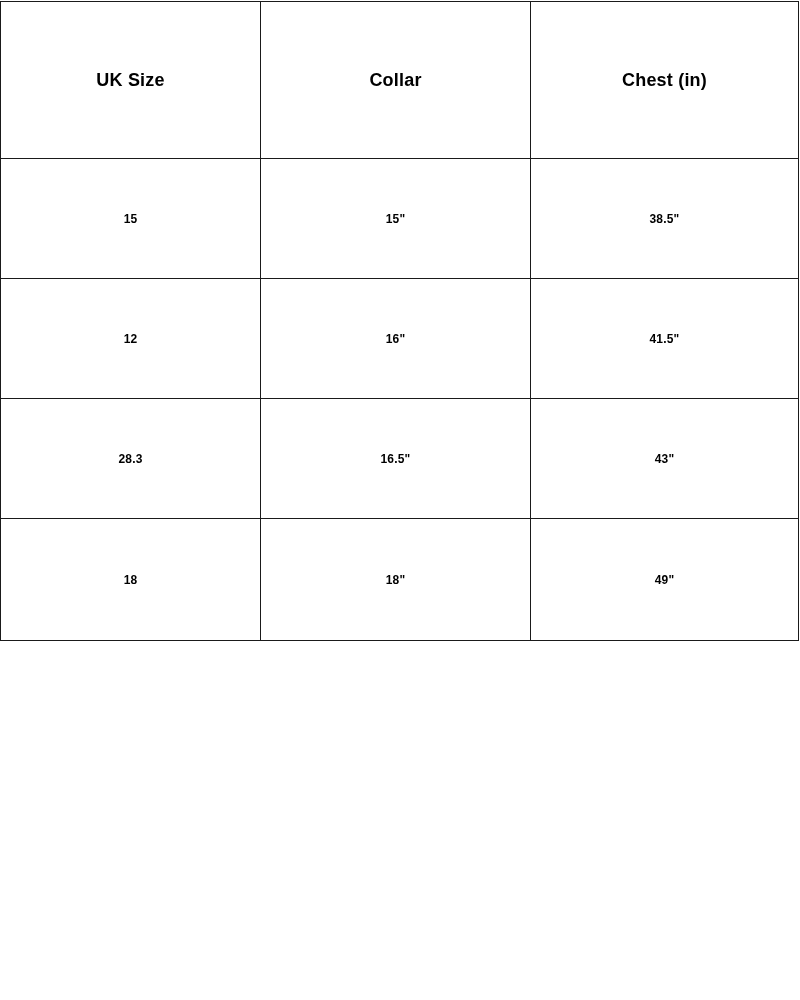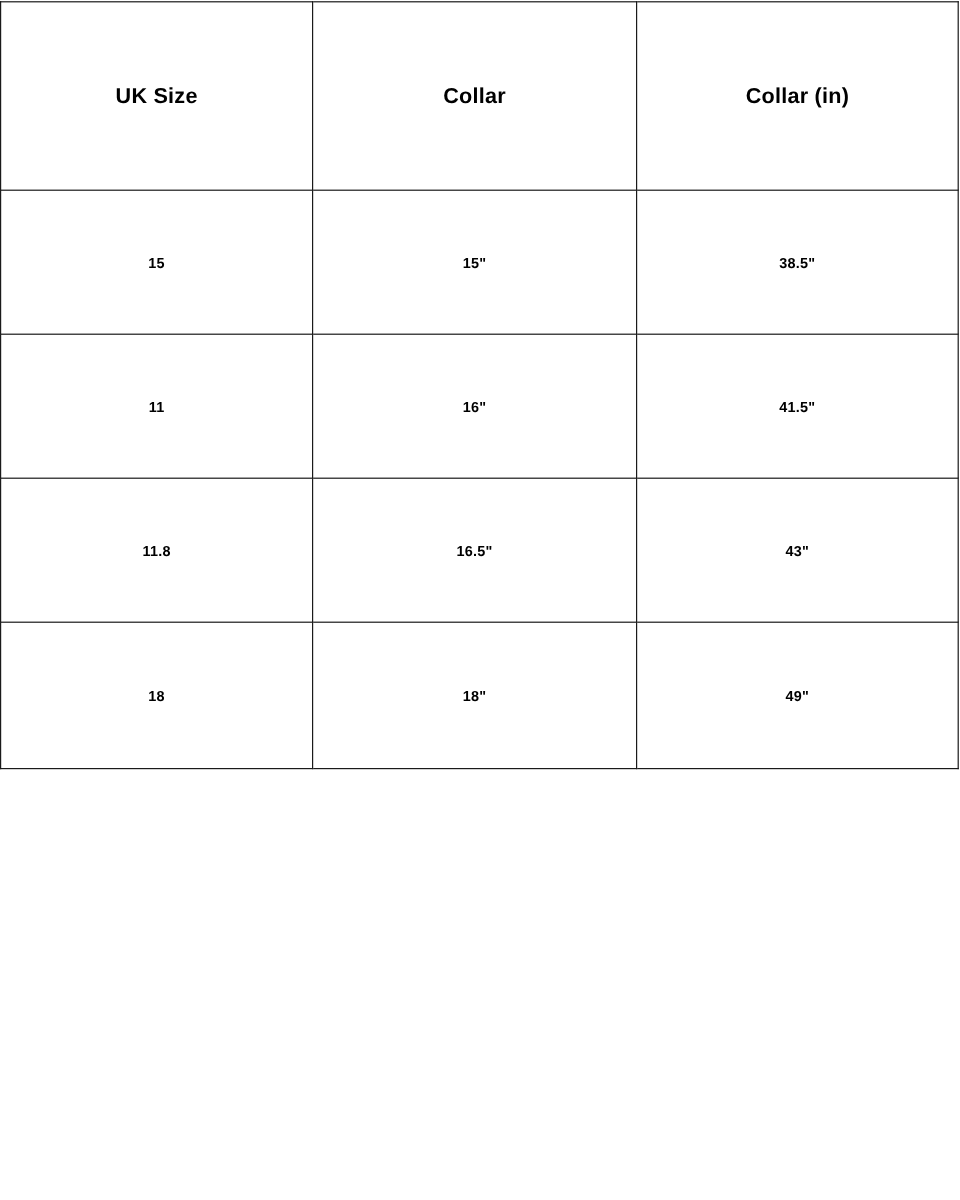--- a/index.html
+++ b/index.html
@@ -76,36 +76,36 @@
   <table class="size-table">
     <colgroup>
       <col class="c1">
       <col class="c2">
       <col class="c3">
     </colgroup>
     <thead>
       <tr>
         <th>UK Size</th>
         <th>Collar</th>
-        <th>Collar (in)</th>
+        <th>Chest (in)</th>
       </tr>
     </thead>
     <tbody>
       <tr>
         <td>15</td>
         <td>15"</td>
         <td>38.5"</td>
       </tr>
       <tr>
-        <td>11</td>
+        <td>12</td>
         <td>16"</td>
         <td>41.5"</td>
       </tr>
       <tr>
-        <td>11.8</td>
+        <td>28.3</td>
         <td>16.5"</td>
         <td>43"</td>
       </tr>
       <tr>
         <td>18</td>
         <td>18"</td>
         <td>49"</td>
       </tr>
     </tbody>
   </table>

